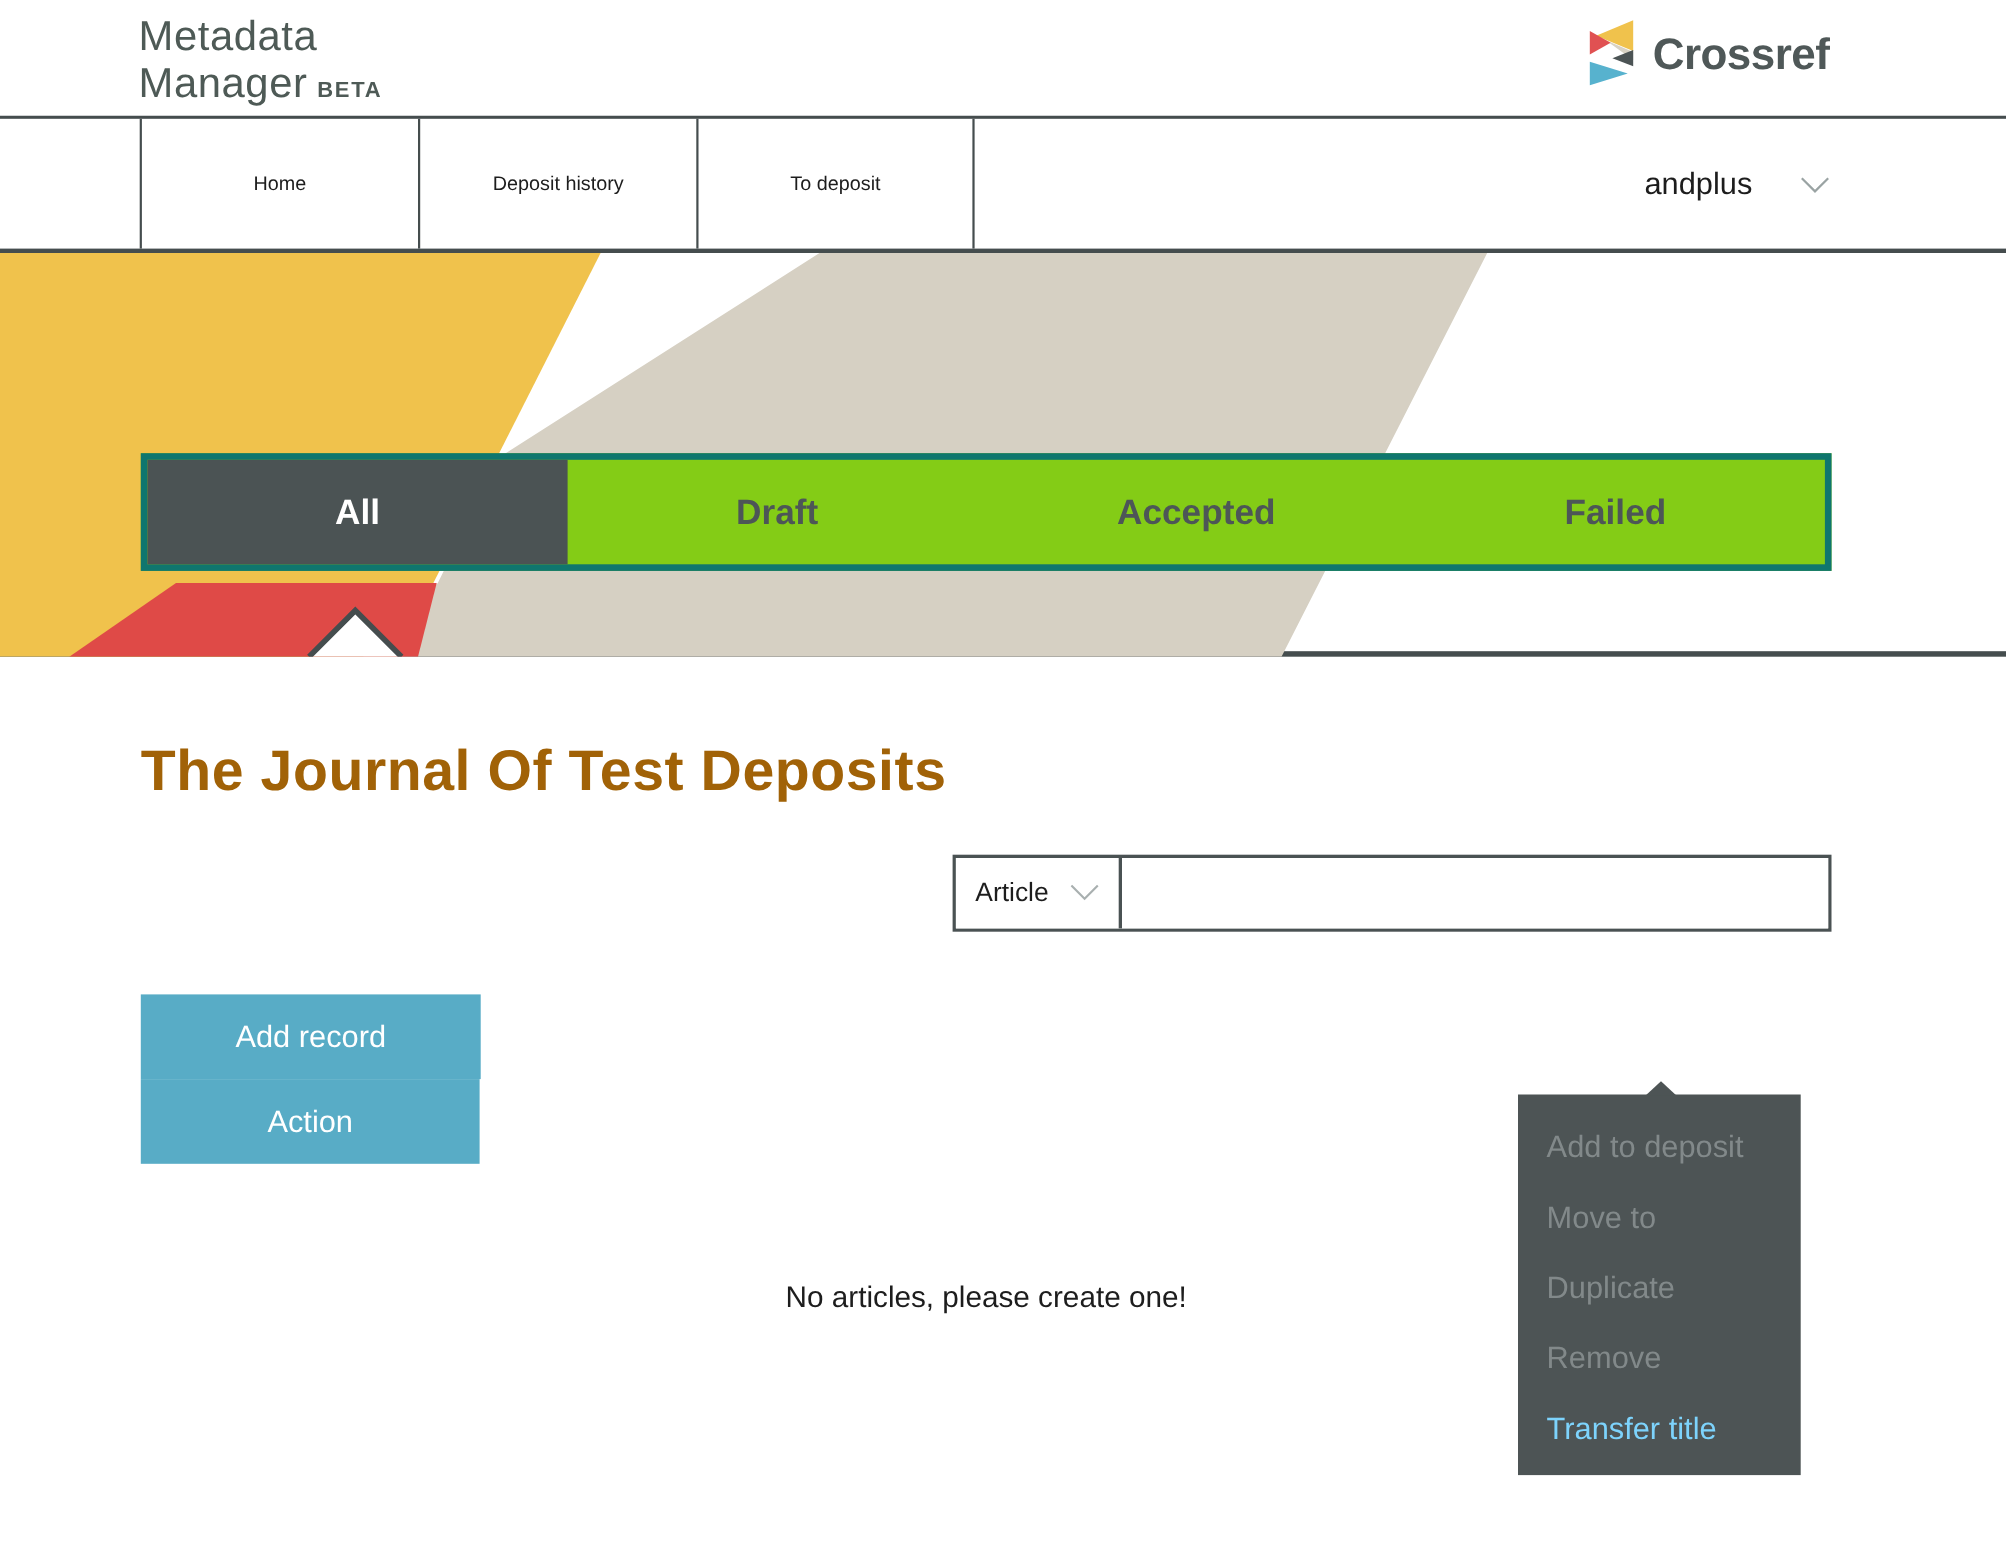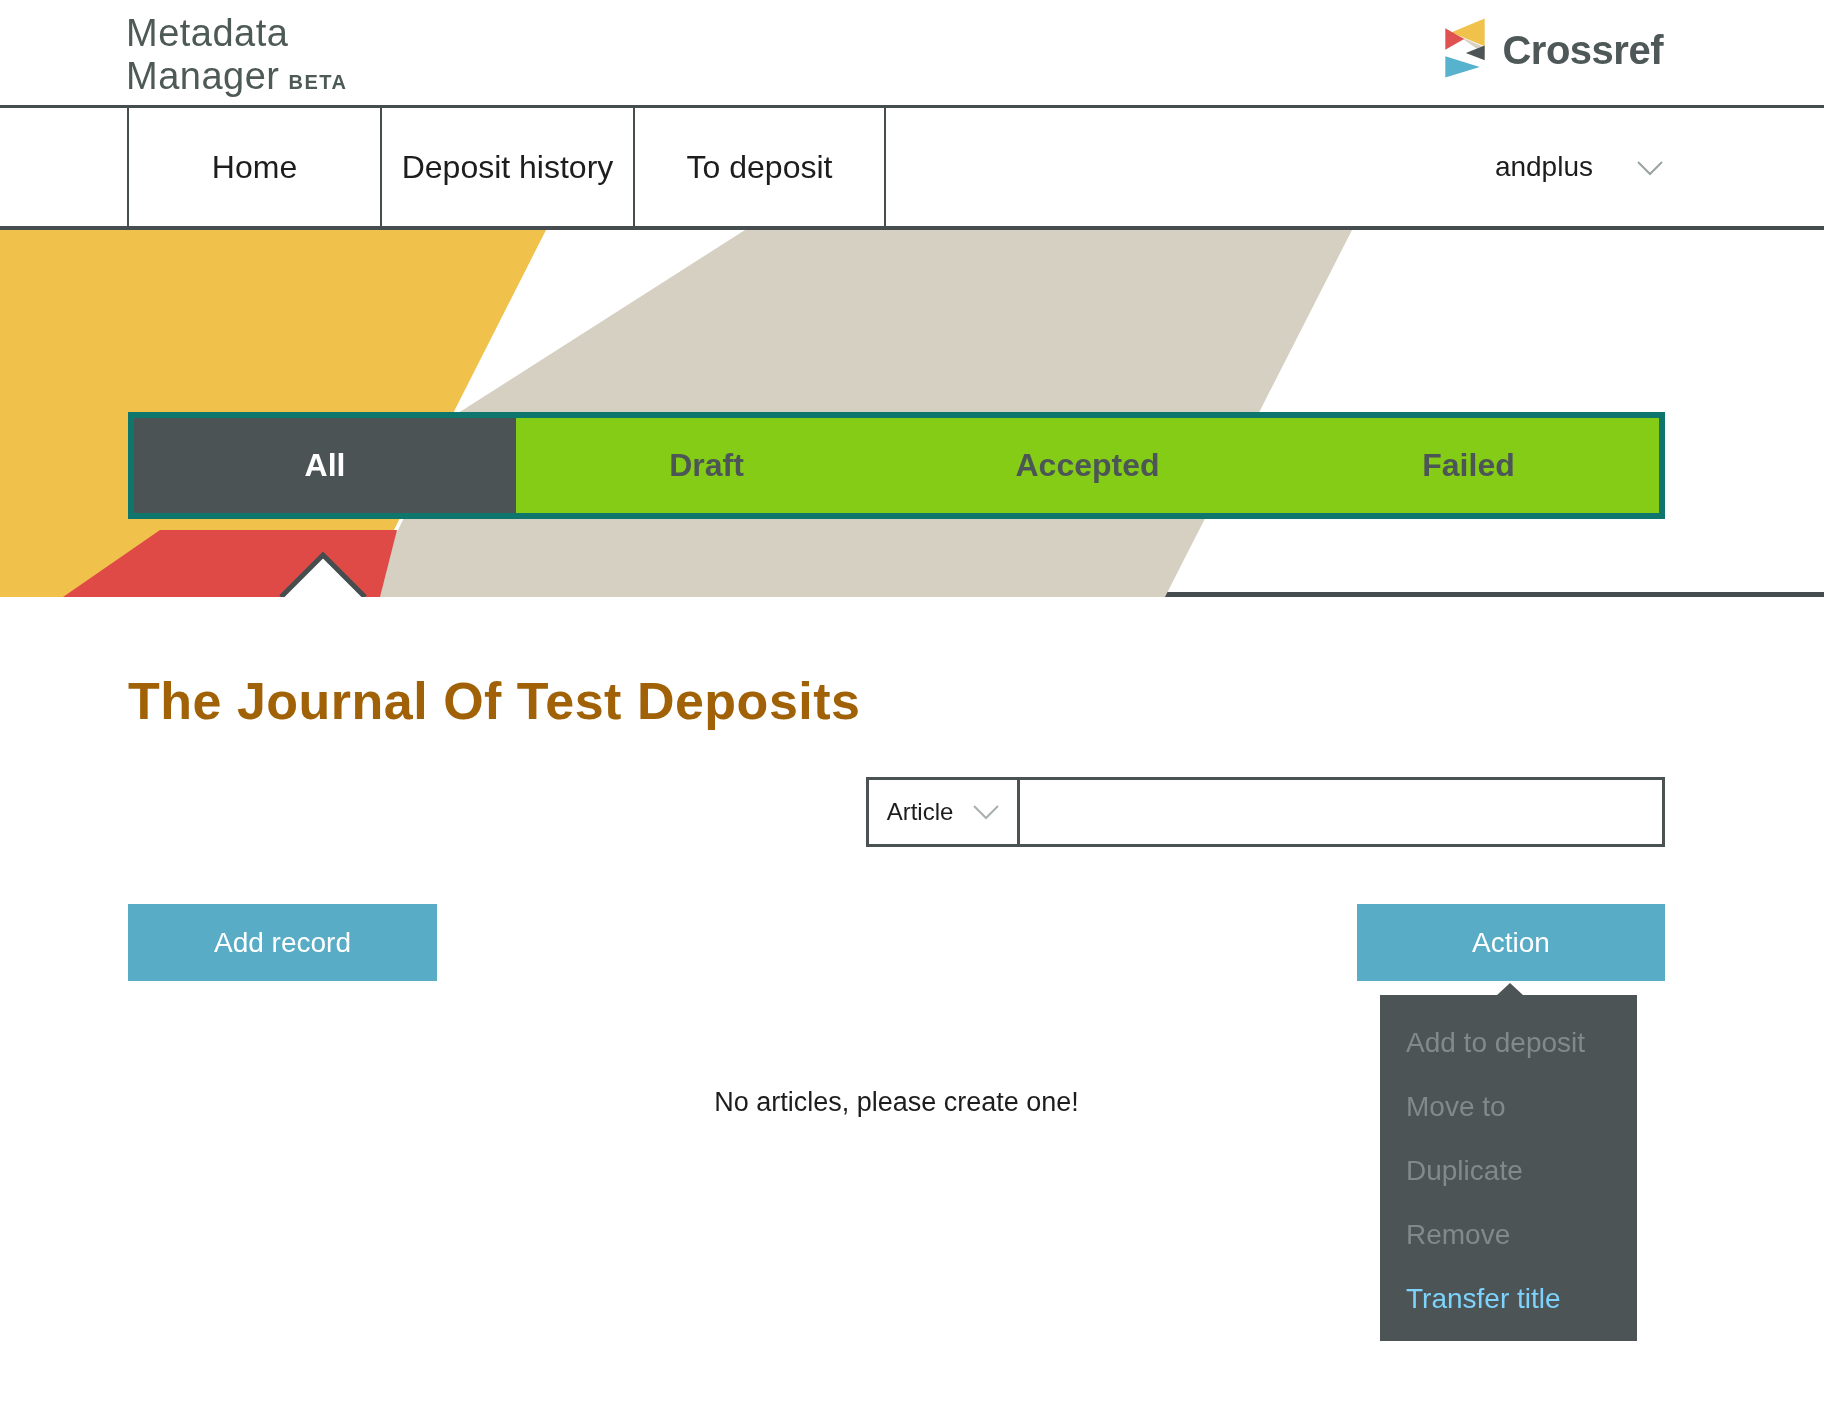--- a/index.html
+++ b/index.html
@@ -13,21 +13,21 @@
   .logo-line2 { display:flex; align-items:baseline; }
   .logo-beta { font-size:20px; font-weight:700; margin-left:9px; letter-spacing:1.5px; color:#4e5a56; }
   .brand { position:absolute; right:161px; top:16px; display:flex; align-items:center; }
   .brand-name { font-size:40px; font-weight:700; color:#4f5858; margin-left:14px; letter-spacing:-.5px; }
 
   
   .navbar { height:125px; border-top:3px solid #454d4e; border-bottom:4px solid #454d4e;
             display:flex; align-items:stretch; background:#fff; }
   .nav-spacer { width:127px; }
   .nav-tab { width:253px; display:flex; align-items:center; justify-content:center;
-             font-size:32px; color:#1d1d1d; border-left:2px solid #454d4e; cursor:pointer; }
+             font-size:18px; color:#1d1d1d; border-left:2px solid #454d4e; cursor:pointer; }
   .nav-tab:nth-of-type(4) { border-right:2px solid #454d4e; }
   .account { margin-left:auto; margin-right:161px; display:flex; align-items:center; gap:44px;
              font-size:28px; cursor:pointer; }
 
   
   .hero { position:relative; height:367px; border-bottom:5px solid #454d4e; background:#fff; }
   .hero-bg { position:absolute; left:0; top:0; }
   .tabbar { position:absolute; left:128px; top:182px; width:1537px; height:107px;
             border:6px solid #0f766e; background:#84cc16; display:flex; }
   .tab { flex:1; display:flex; align-items:center; justify-content:center;
@@ -37,21 +37,21 @@
 
   
   .main { margin-left:128px; width:1537px; position:relative; }
   .journal-title { padding-top:74px; font-size:52px; font-weight:700; color:#a16207; letter-spacing:.5px; }
   .search-row { margin-top:46px; display:flex; justify-content:flex-end; }
   .search-box { display:flex; border:3px solid #4a5253; height:70px; width:799px; background:#fff; }
   .type-select { width:151px; border-right:3px solid #4a5253; display:flex; align-items:center;
                  justify-content:center; gap:20px; font-size:24px; cursor:pointer; background:#fff; }
   .search-input { flex:1; border:none; outline:none; font-size:26px; padding:0 18px;
                   font-family:"Liberation Sans", sans-serif; }
-  .buttons-row { margin-top:57px; display:flex; justify-content:space-between; }
+  .buttons-row { margin-top:57px; display:flex; justify-content:flex-start;flex-direction:column; }
   .btn { height:77px; background:#58acc6; color:#fff; font-size:28px; font-weight:400;
          display:flex; align-items:center; justify-content:center; cursor:pointer; border:none; }
   .btn-add { width:309px; }
   .btn-action { width:308px; }
   .empty { margin-top:106px; text-align:center; font-size:27px; color:#1d1d1d; }
 
   
   .menu-caret { position:absolute; left:1496px; top:983px; width:0; height:0; z-index:6;
                 border-left:14px solid transparent; border-right:14px solid transparent;
                 border-bottom:13px solid #4d5455; }

